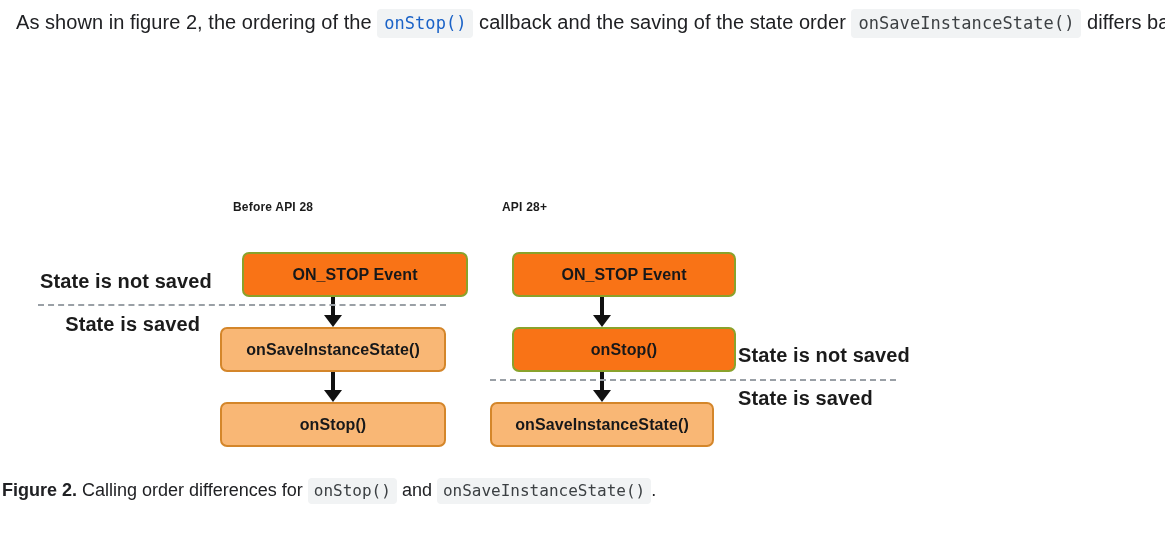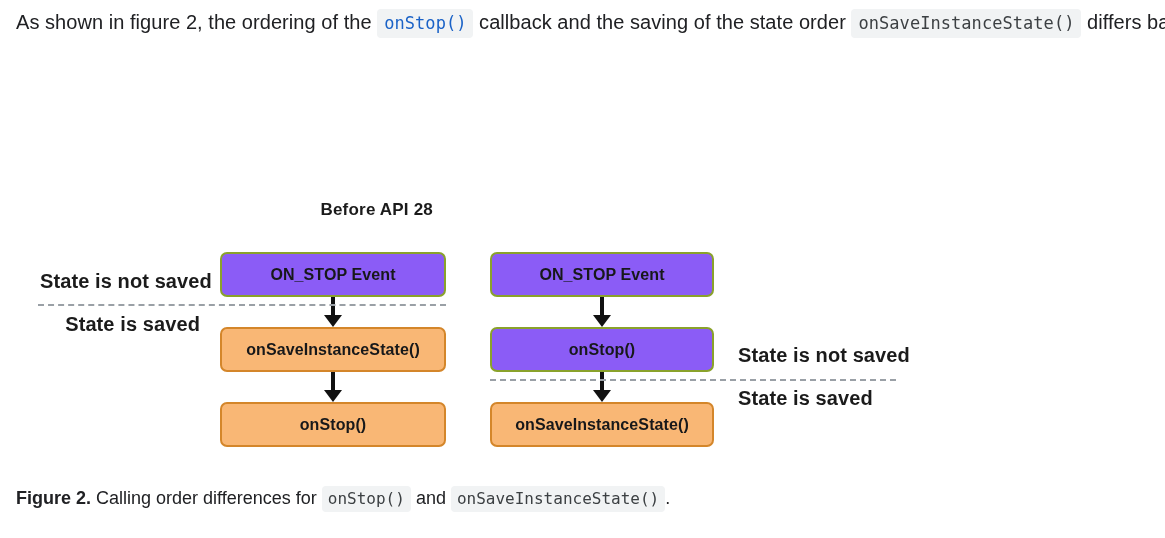--- a/index.html
+++ b/index.html
@@ -44,24 +44,24 @@
   .figure {
     position: absolute;
     left: 0;
     top: 186px;
     width: 1165px;
     height: 280px;
   }
 
   .col-header {
     position: absolute;
-    font-size: 17px;
+    font-size: 12px;
     font-weight: bold;
     color: #1b1b1b;
-    text-align: right;
+    text-align: left;
     letter-spacing: 0.2px;
     white-space: nowrap;
   }
   #hdr-left  { left: 233px; top: 14px; width: 200px; }
   #hdr-right { left: 502px; top: 14px; width: 200px; }
 
   .node {
     position: absolute;
     height: 45px;
     border-radius: 7px;
@@ -69,22 +69,23 @@
     display: flex;
     align-items: center;
     justify-content: center;
     font-size: 16px;
     font-weight: bold;
     color: #17181a;
     letter-spacing: 0.1px;
     white-space: nowrap;
   }
   .node.green {
-    background: #8b5cf6;
+    background: #f97316;
     border: 2px solid #8aa22b;
+    margin-left: 22px;
   }
   .node.orange {
     background: #f9b775;
     border: 2px solid #d4862a;
   }
 
   
   .col-left  .node { left: 220px; width: 226px; }
   
   .col-right .node { left: 490px; width: 224px; }
@@ -133,39 +134,39 @@
     letter-spacing: 0.1px;
   }
   #lbl-left-not  { left: 40px;  top: 84px;  width: 160px; text-align: right; }
   #lbl-left-yes  { left: 40px;  top: 127px; width: 160px; text-align: right; }
   #lbl-right-not { left: 738px; top: 158px; }
   #lbl-right-yes { left: 738px; top: 201px; }
 
   
   .caption {
     position: absolute;
-    left: 16px;
+    left: 2px;
     top: 474px;
     width: 1130px;
     font-size: 18px;
     line-height: 32px;
     color: #202124;
-    margin-top: 8px;
   }
   .caption .figlabel { font-weight: bold; }
   .caption code.chip { font-size: 16px; padding: 3px 6px 4px 6px; }
 </style>
 </head>
 <body>
 
 <div class="prose"><span class="word">As shown in figure 2, the ordering of the </span><code class="chip link">onStop()</code><span class="word"> callback and the saving of the state order </span><code class="chip">onSaveInstanceState()</code><span class="word"> differs based on API level. For all API levels prior to API 28, </span></div>
 
 <div class="figure">
 
   <div class="col-header" id="hdr-left">Before API 28</div>
+  <div class="col-header" id="hdr-right">API 28+</div>
 
   <div class="col-left">
     <div class="node green row1">ON_STOP Event</div>
     <div class="node orange row2">onSaveInstanceState()</div>
     <div class="node orange row3">onStop()</div>
     <div class="arrow a-left seg1"></div>
     <div class="arrow a-left seg2"></div>
   </div>
 
   <div class="col-right">

